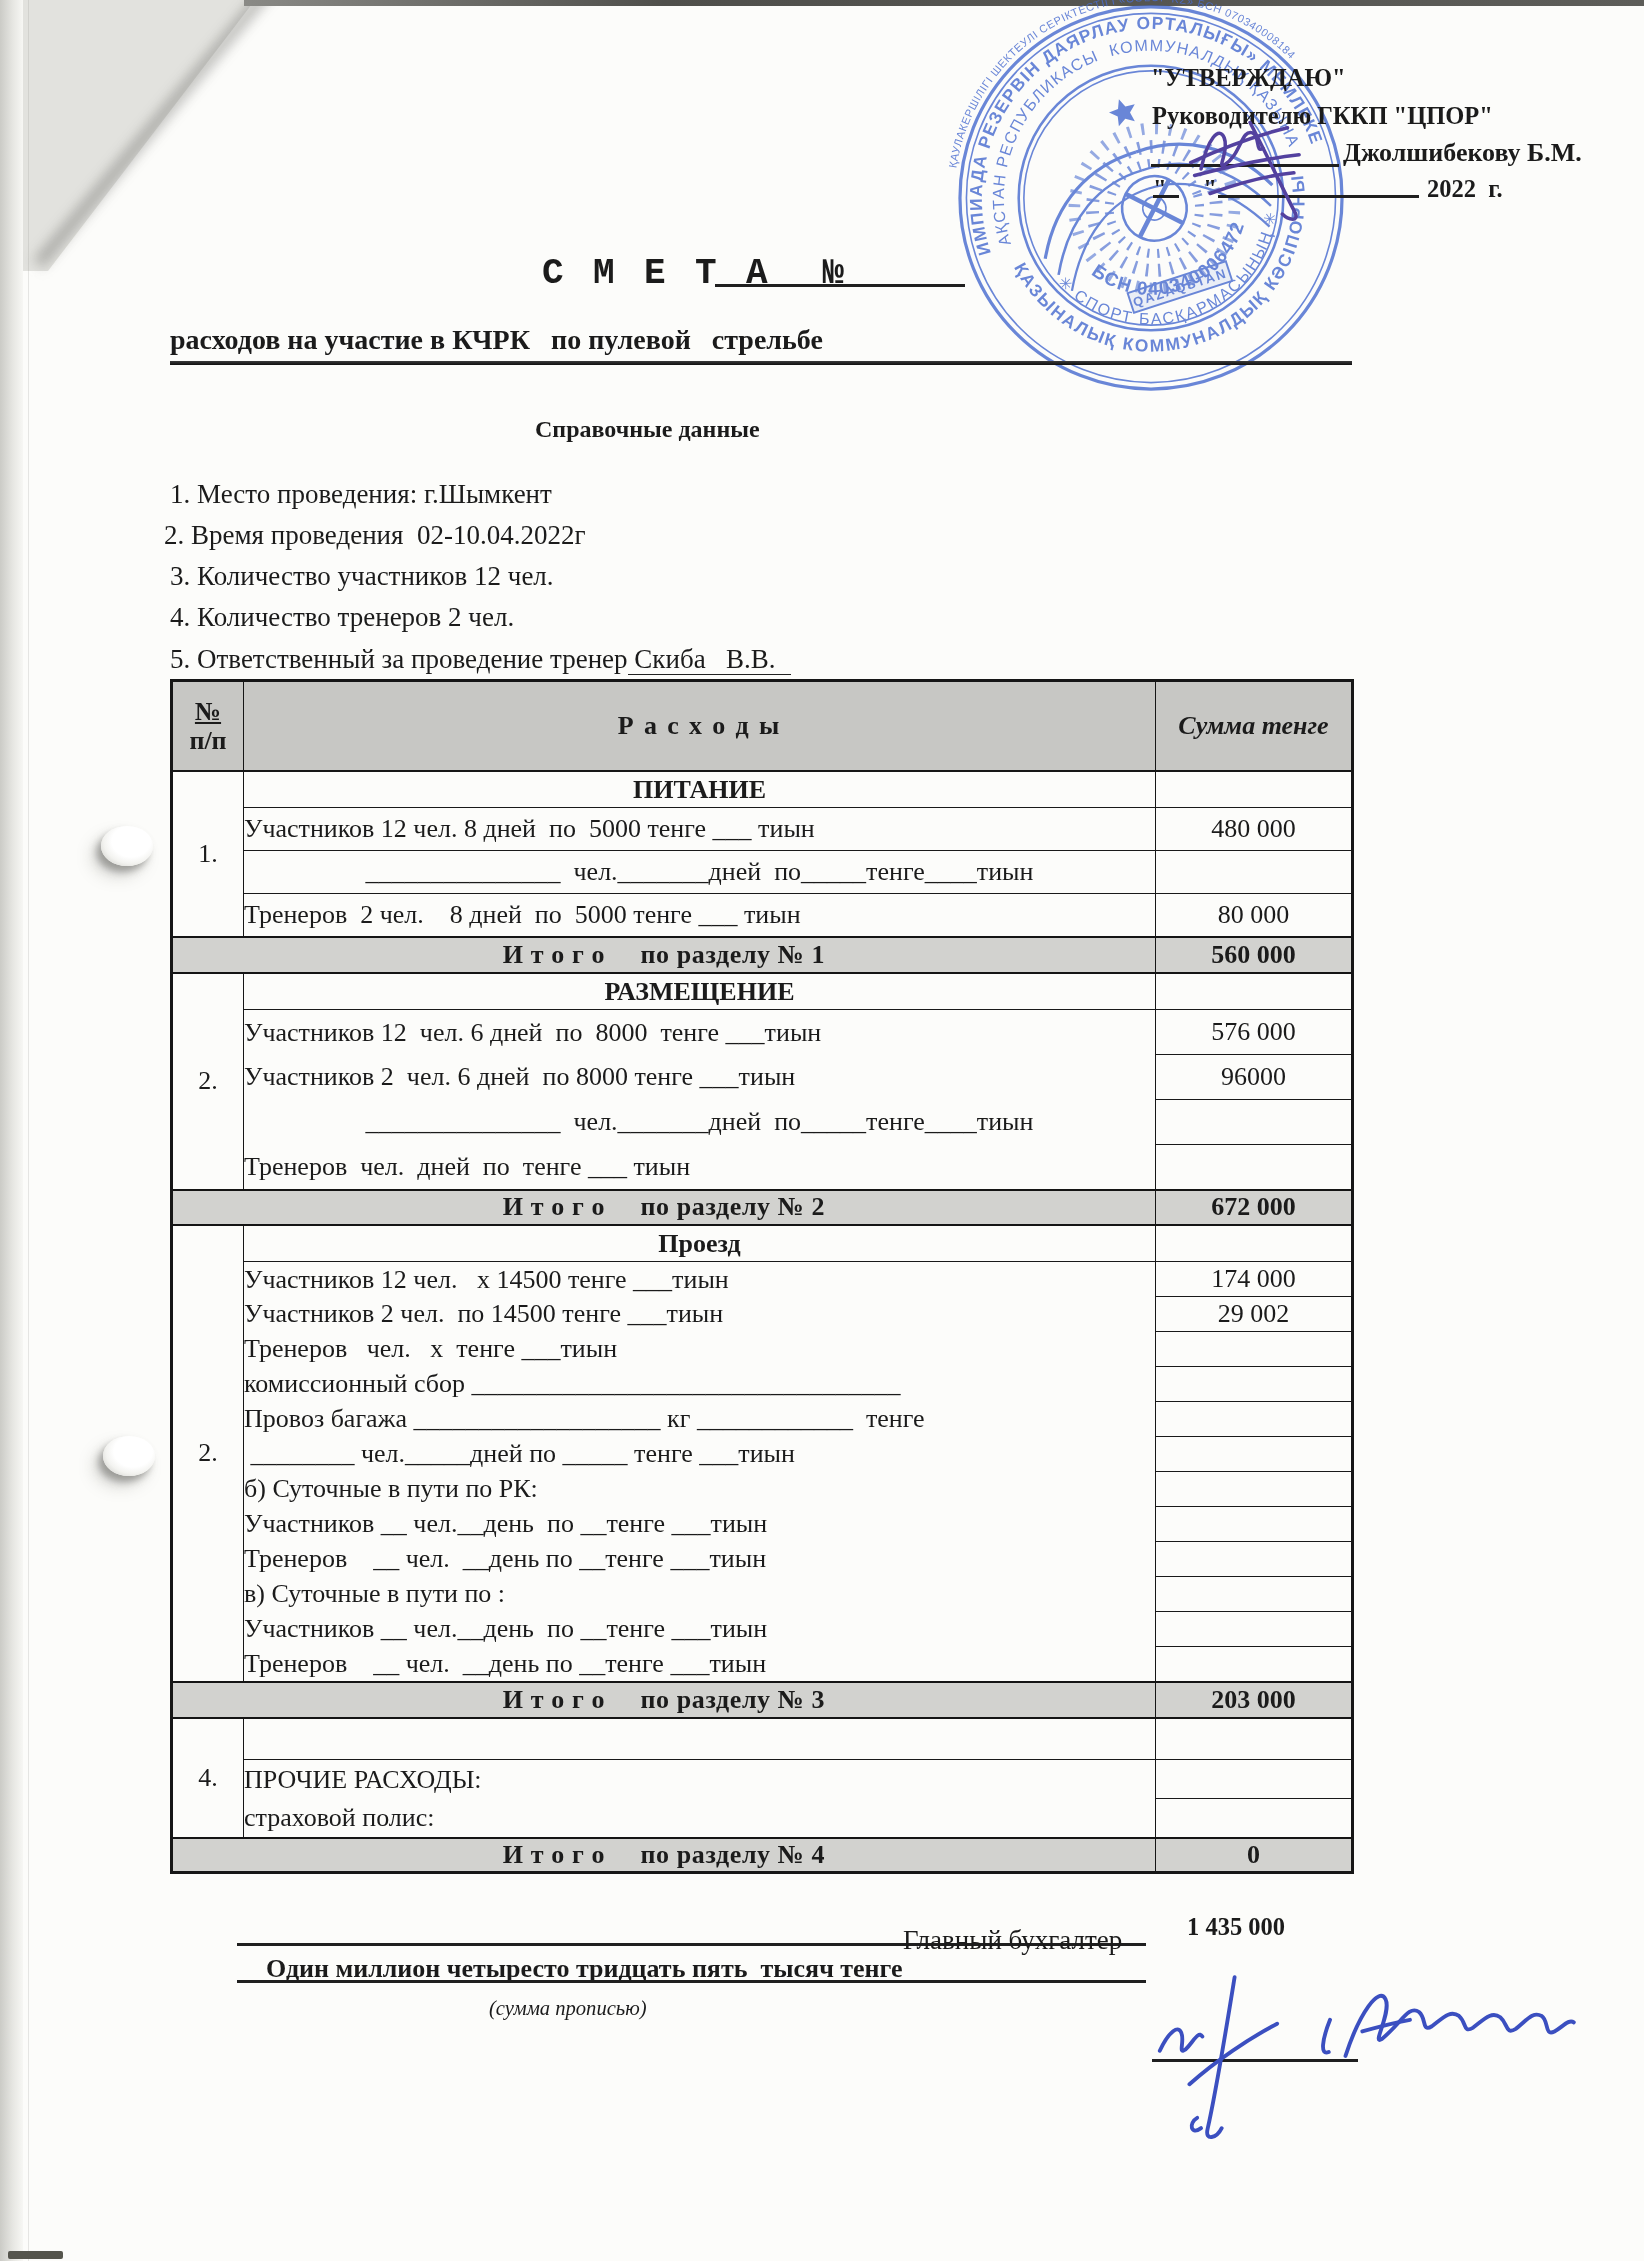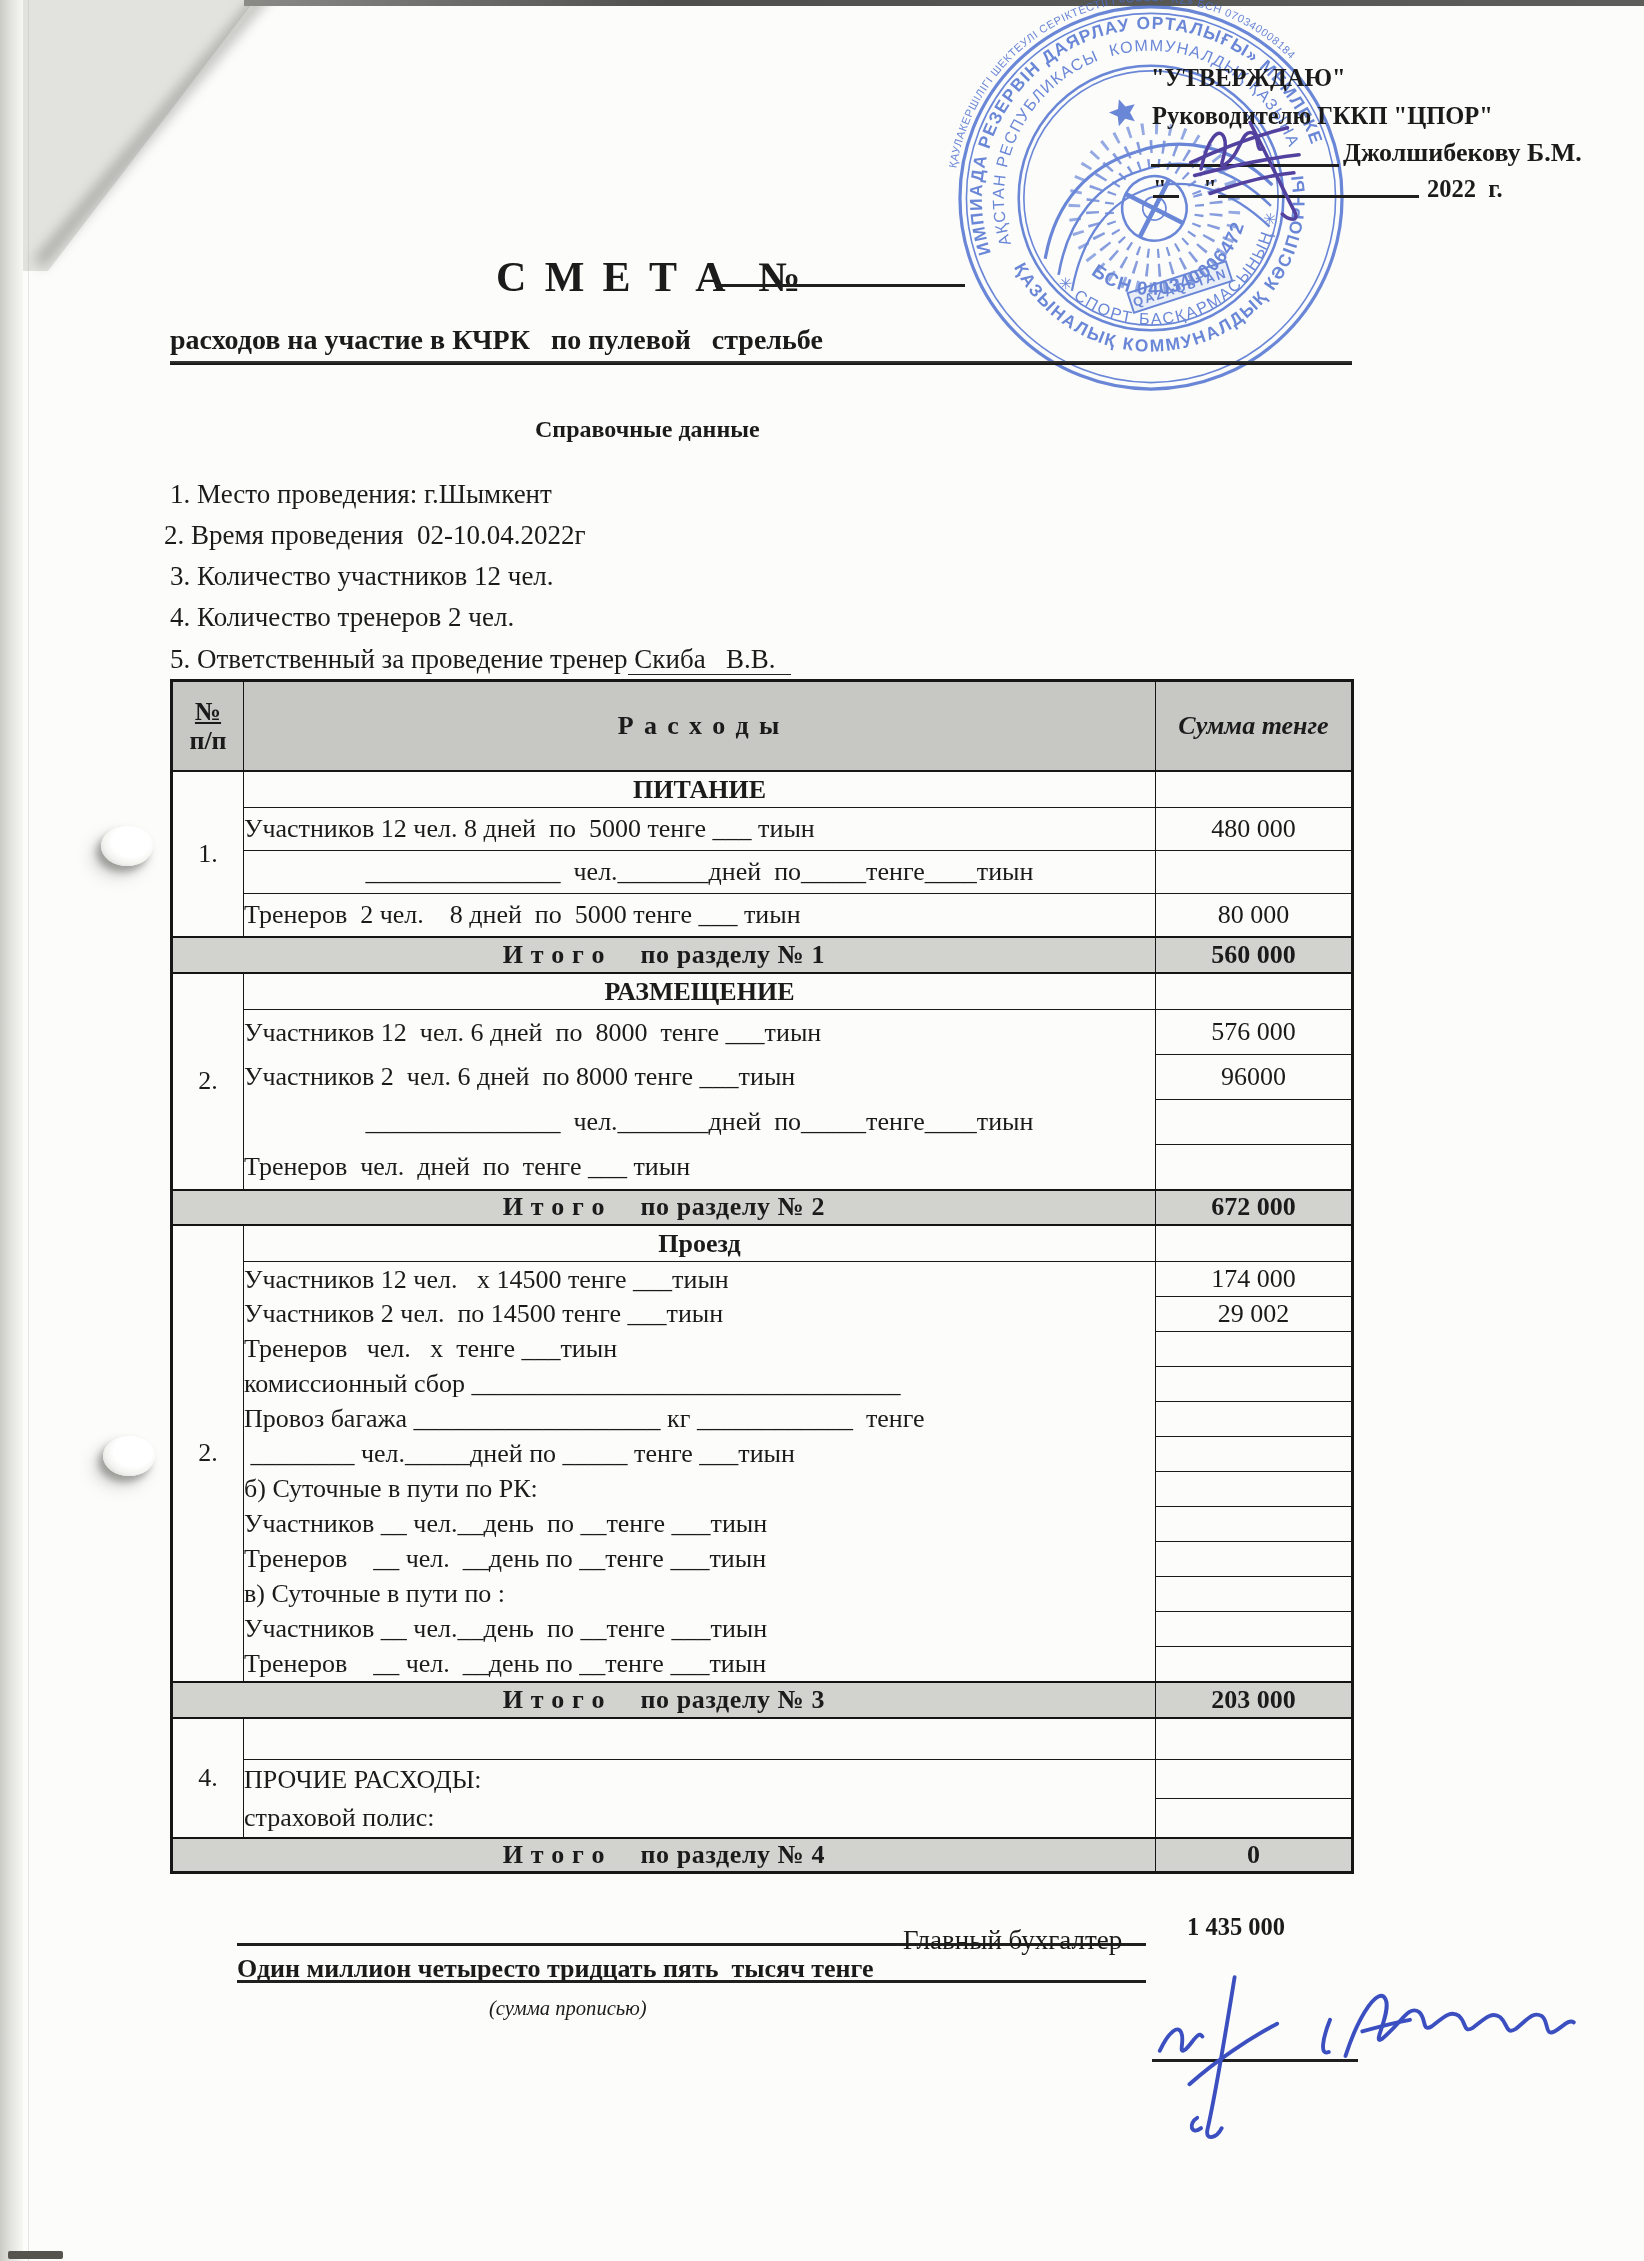--- a/index.html
+++ b/index.html
@@ -103,21 +103,21 @@
 
   <div class="abs b" style="left:1151px;top:64px;font-size:24.5px;" data-bind="approval.approve_word">"УТВЕРЖДАЮ"</div>
   <div class="abs b" style="left:1152px;top:102px;font-size:24.5px;" data-bind="approval.addressee">Руководителю ГККП "ЦПОР"</div>
   <div class="hr" style="left:1151px;top:164px;width:188px;"></div>
   <div class="abs b" style="left:1343px;top:138px;font-size:26px;" data-bind="approval.name">Джолшибекову Б.М.</div>
   <div class="abs b" style="left:1153px;top:175px;font-size:24.5px;" data-bind="approval.date_quotes">"      "</div>
   <div class="hr" style="left:1153px;top:195px;width:26px;"></div>
   <div class="hr" style="left:1218px;top:195px;width:201px;"></div>
   <div class="abs b" style="left:1427px;top:175px;font-size:24.5px;" data-bind="approval.year">2022  г.</div>
 
-  <div class="abs b" style="left:496px;top:253px;font-size:42px;letter-spacing:3.9px;" data-bind="title.label">С М Е Т А  №</div>
+  <div class="abs b" style="left:542px;top:253px;font-size:36px;letter-spacing:3.9px;font-family:Liberation Mono, monospace;" data-bind="title.label">С М Е Т А  №</div>
   <div class="hr" style="left:715px;top:284px;width:250px;height:3.2px;"></div>
   <div class="abs b" style="left:170px;top:324px;font-size:28px;" data-bind="subtitle.text">расходов на участие в КЧРК   по пулевой   стрельбе</div>
   <div class="hr" style="left:170px;top:361px;width:1182px;height:3.9px;background:linear-gradient(#3a3a3a,#101010);"></div>
 
   <div class="abs b" style="left:535px;top:416px;font-size:24px;" data-bind="reference.heading">Справочные данные</div>
   <div class="abs" style="left:170px;top:479px;font-size:27px;" data-bind="reference.items.0">1. Место проведения: г.Шымкент</div>
   <div class="abs" style="left:164px;top:520px;font-size:27px;" data-bind="reference.items.1">2. Время проведения  02-10.04.2022г</div>
   <div class="abs" style="left:170px;top:561px;font-size:27px;" data-bind="reference.items.2">3. Количество участников 12 чел.</div>
   <div class="abs" style="left:170px;top:602px;font-size:27px;" data-bind="reference.items.3">4. Количество тренеров 2 чел.</div>
   <div class="abs" style="left:170px;top:644px;font-size:27px;">
@@ -263,21 +263,21 @@
       <tr class="total" style="height:35px">
         <td class="t-label" colspan="2" data-bind="table.sections.3.total_label">И т о г о     по разделу № 4</td>
         <td class="t-val" data-bind="table.sections.3.total_value">0</td>
       </tr>
     </tbody>
       </table>
   </div>
 
   <div class="abs b" style="left:1187px;top:1913px;font-size:24.5px;" data-bind="footer.grand_total">1 435 000</div>
   <div class="hr" style="left:237px;top:1943px;width:909px;height:3.2px;"></div>
-  <div class="abs b" style="left:237px;top:1954px;font-size:26px;" data-bind="footer.amount_in_words">Один миллион четыресто тридцать пять  тысяч тенге</div>
+  <div class="abs b" style="left:266px;top:1954px;font-size:26px;" data-bind="footer.amount_in_words">Один миллион четыресто тридцать пять  тысяч тенге</div>
   <div class="hr" style="left:237px;top:1980px;width:909px;height:3.2px;"></div>
   <div class="abs" style="left:489px;top:1997px;font-size:20.6px;font-style:italic;" data-bind="footer.words_caption">(сумма прописью)</div>
   <div class="abs" style="left:903px;top:1925px;font-size:27px;" data-bind="footer.accountant_label">Главный бухгалтер</div>
   <div class="hr" style="left:1152px;top:2059px;width:206px;height:3.2px;"></div>
 
   <svg class="ink" width="1645" height="2261" viewBox="0 0 2550 3506">
 
     <g stroke="#53419f" fill="none" stroke-width="5.5" stroke-linecap="round">
       <path d="M1862,262 C1872,216 1890,194 1898,214 C1906,234 1886,262 1898,256 C1924,240 1924,200 1942,206 C1954,212 1946,238 1958,230"></path>
       <path d="M1846,252 C1894,230 1948,210 1996,198"></path>

